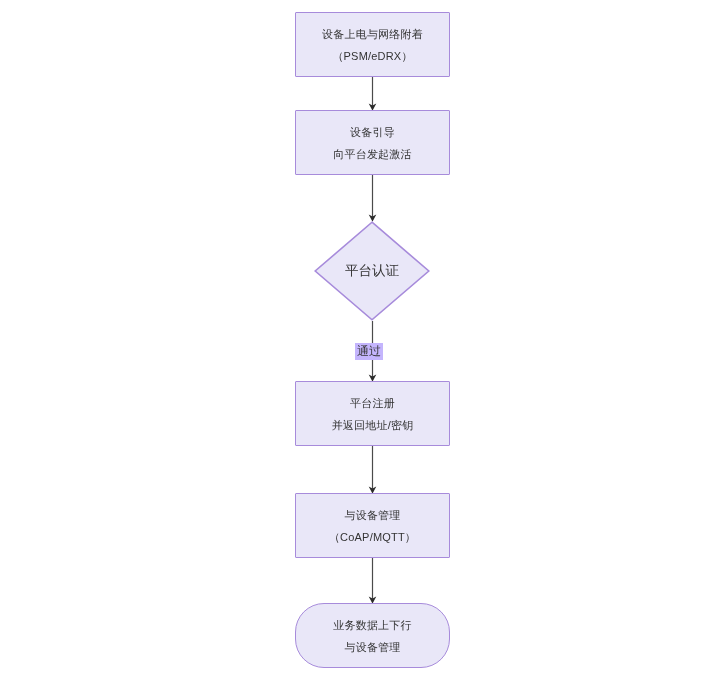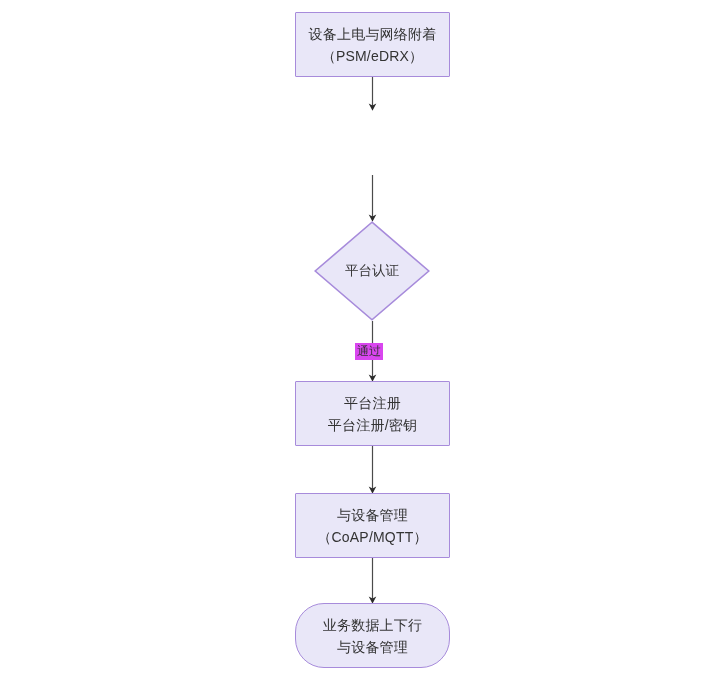--- a/index.html
+++ b/index.html
@@ -36,21 +36,21 @@
     justify-content: center;
   }
   .node-process {
     width: 155px;
     height: 65px;
     background: #E9E7F8;
     border: 1.6px solid #A78BDB;
     border-radius: 1px;
   }
   .node-label {
-    font-size: 14px;
+    font-size: 11px;
     line-height: 22px;
     color: #333333;
     text-align: center;
     white-space: pre-line;
     letter-spacing: 0.2px;
   }
   .node-decision {
     width: 116px;
     height: 100px;
   }
@@ -64,21 +64,21 @@
   .diamond-text {
     position: relative;
     z-index: 2;
     font-size: 13.5px;
     line-height: 20px;
     color: #333333;
     text-align: left;
   }
   .edge-label {
     position: absolute;
-    background: #d946ef;
+    background: #c4b5fd;
     color: #333333;
     font-size: 12px;
     line-height: 15px;
     padding: 1px 2px;
     text-align: left;
     white-space: nowrap;
   }
 </style>
 </head>
 <body>
@@ -98,35 +98,39 @@
       <line x1="372.5" y1="446" x2="372.5" y2="490"></line>
       <line x1="372.5" y1="558" x2="372.5" y2="600"></line>
     </g>
   </svg>
 
   <div class="node node-process" style="left:295px; top:12px;">
     <span class="node-label">设备上电与网络附着
 （PSM/eDRX）</span>
   </div>
 
+  <div class="node node-process" style="left:295px; top:110px;">
+    <span class="node-label">设备引导
+向平台发起激活</span>
+  </div>
 
   <div class="node node-decision" style="left:314px; top:221px;">
     <svg class="diamond-shape" viewBox="0 0 116 100" preserveAspectRatio="none" aria-hidden="true">
       <polygon points="58,1.2 114.8,50 58,98.8 1.2,50" fill="#E9E7F8" stroke="#A78BDB" stroke-width="1.6"></polygon>
     </svg>
     <span class="diamond-text">平台认证</span>
   </div>
 
   <div class="edge-label" style="left:355px; top:343px;">
     <span>通过</span>
   </div>
 
   <div class="node node-process" style="left:295px; top:381px;">
     <span class="node-label">平台注册
-平台注册/密钥</span>
+并返回地址/密钥</span>
   </div>
 
   <div class="node node-process" style="left:295px; top:493px;">
     <span class="node-label">与设备管理
 （CoAP/MQTT）</span>
   </div>
 
   <div class="node node-process" style="left:295px; top:603px;border-radius:29px;">
     <span class="node-label">业务数据上下行
 与设备管理</span>

